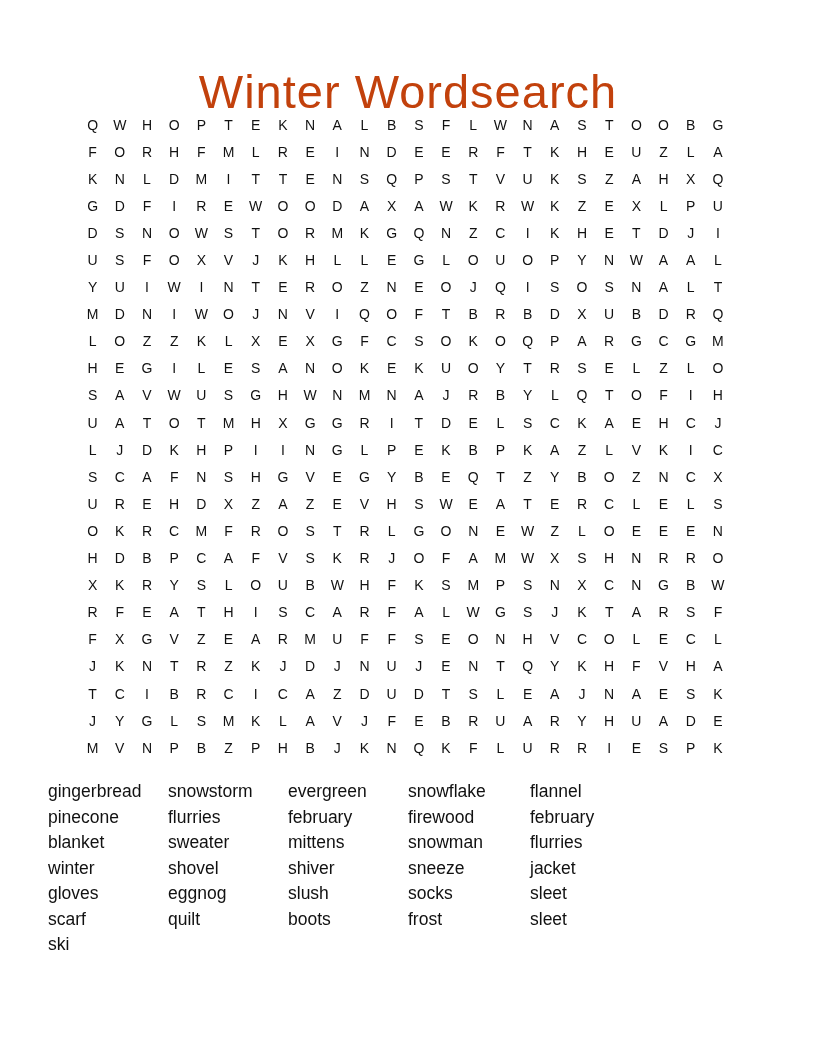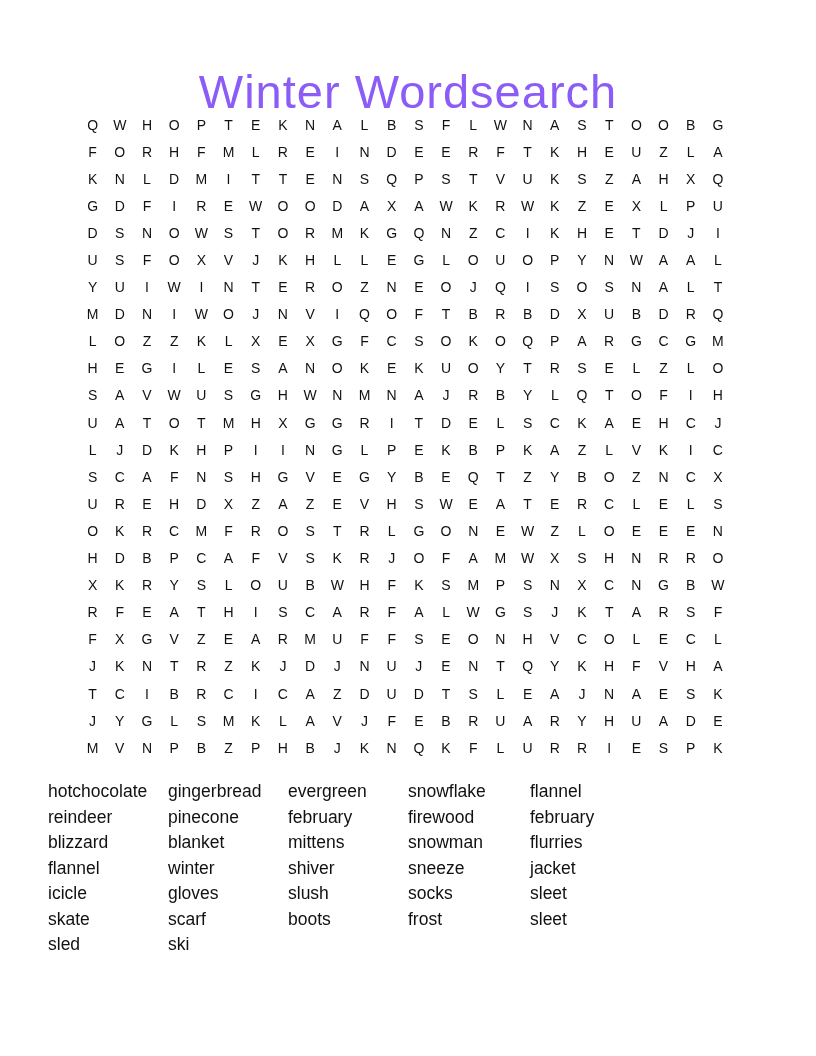--- a/index.html
+++ b/index.html
@@ -17,21 +17,21 @@
   }
   .title {
     position: absolute;
     top: 33px;
     left: 0;
     width: 816px;
     text-align: center;
     font-size: 47px;
     font-weight: 400;
     letter-spacing: 1px;
-    color: #8b5cf6;
+    color: #c2410c;
   }
   .letter-grid {
     position: absolute;
     left: 79px;
     top: 111px;
     display: grid;
     grid-template-columns: repeat(24, 27.2px);
     grid-auto-rows: 27.1px;
   }
   .cell {
@@ -635,36 +635,35 @@
     <div class="cell">R</div>
     <div class="cell">I</div>
     <div class="cell">E</div>
     <div class="cell">S</div>
     <div class="cell">P</div>
     <div class="cell">K</div>
   </div>
 
 <div class="word-list">
     <div class="wcol">
-      <div class="word">hotchocolate</div>
-      <div class="word">reindeer</div>
-      <div class="word">blizzard</div>
-      <div class="word">flannel</div>
-      <div class="word">icicle</div>
-      <div class="word">skate</div>
-      <div class="word">sled</div>
-    </div>
-    <div class="wcol">
       <div class="word">gingerbread</div>
       <div class="word">pinecone</div>
       <div class="word">blanket</div>
       <div class="word">winter</div>
       <div class="word">gloves</div>
       <div class="word">scarf</div>
       <div class="word">ski</div>
+    </div>
+    <div class="wcol">
+      <div class="word">snowstorm</div>
+      <div class="word">flurries</div>
+      <div class="word">sweater</div>
+      <div class="word">shovel</div>
+      <div class="word">eggnog</div>
+      <div class="word">quilt</div>
     </div>
     <div class="wcol">
       <div class="word">evergreen</div>
       <div class="word">february</div>
       <div class="word">mittens</div>
       <div class="word">shiver</div>
       <div class="word">slush</div>
       <div class="word">boots</div>
     </div>
     <div class="wcol">

